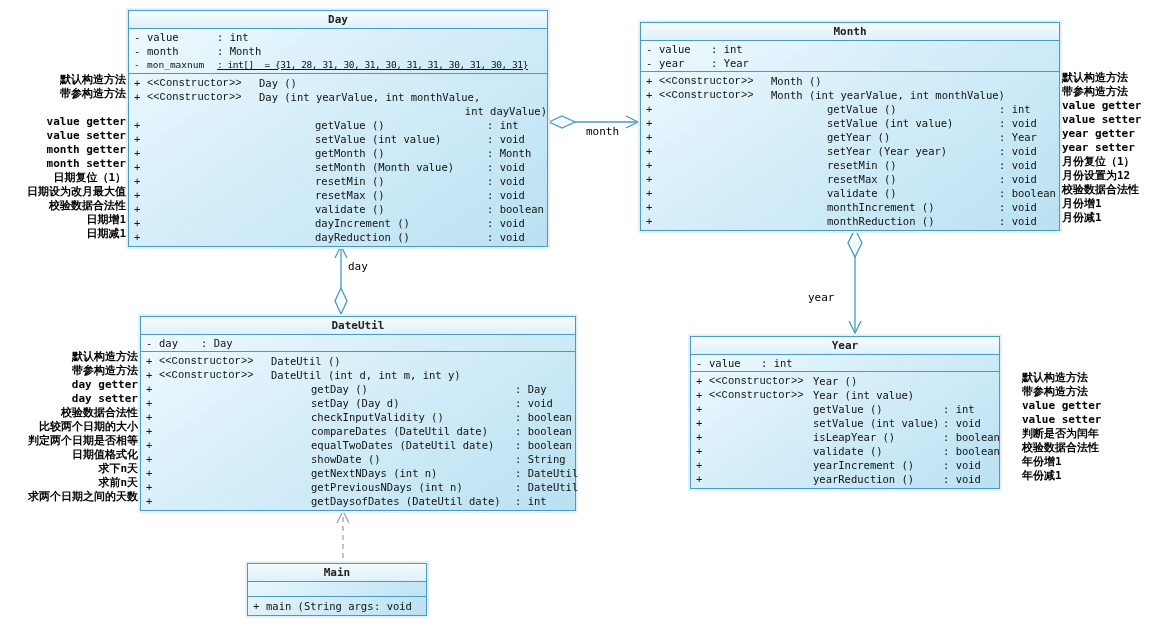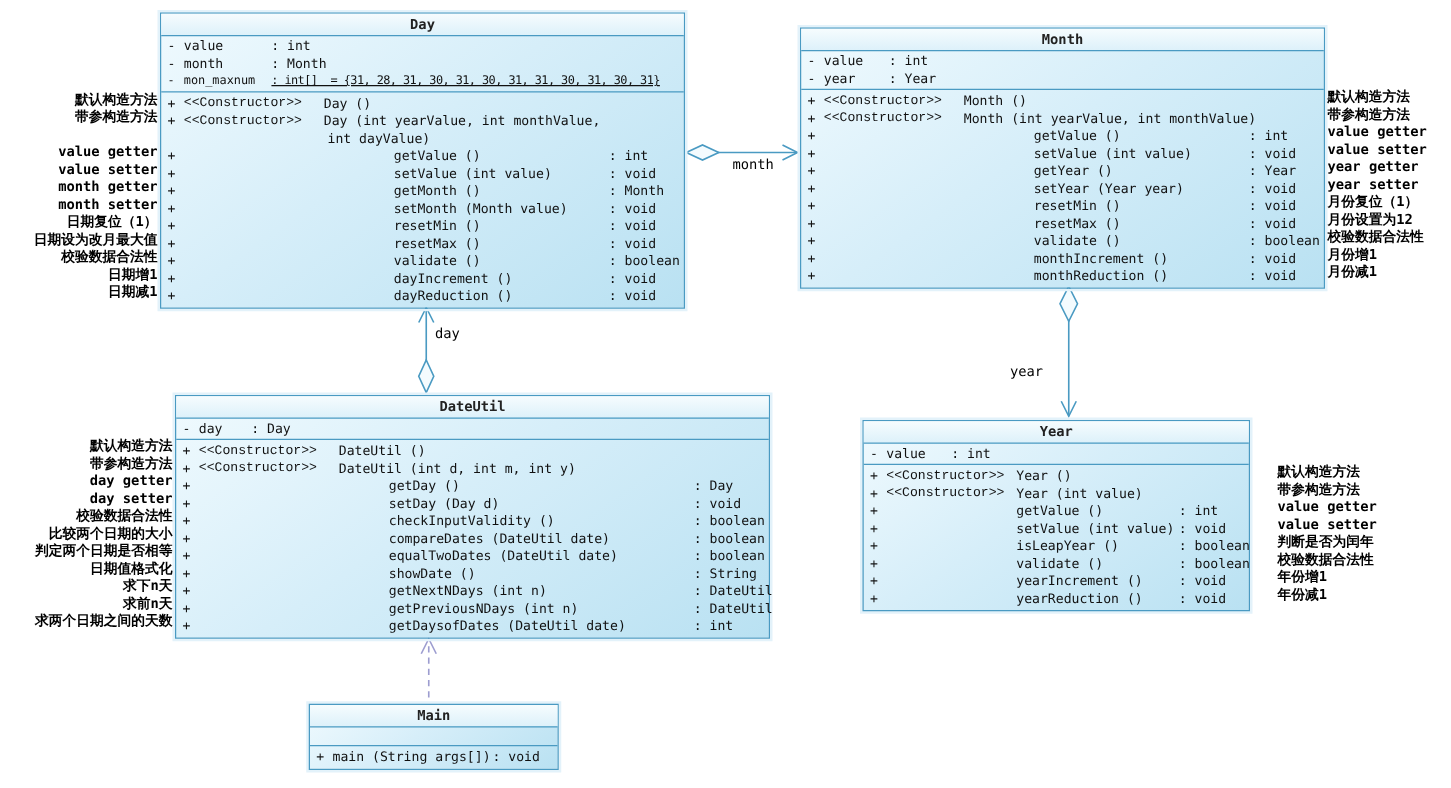--- a/index.html
+++ b/index.html
@@ -15,21 +15,21 @@
   .methods{padding:2px 0;}
   .arow,.mrow{display:flex;line-height:14px;font-size:10.5px;white-space:pre;}
   .arow .v,.mrow .v{width:18px;flex:none;padding-left:5px;box-sizing:border-box;}
   .arow .aname{width:var(--ncol,70px);flex:none;overflow:hidden;}
   .arow .atype{flex:1 1 auto;overflow:hidden;}
   .arow.squeeze{font-size:9.5px;}
   .arow.squeeze .atype{letter-spacing:-0.45px;text-decoration:underline;}
   .mrow .lead{width:var(--lead,112px);flex:none;overflow:hidden;font-family:Liberation Mono, monospace;}
   .mrow .sig{flex:1 1 auto;overflow:hidden;}
   .mrow.k-m .sig{padding-left:var(--mindent,56px);}
-  .mrow.k-w .sig{padding-left:3px;}
+  .mrow.k-w .sig{padding-left:3px;text-align:right;}
   .mrow.k-p .lead{width:0;}
   .mrow .type{margin-left:auto;width:var(--tcol,60px);flex:none;text-align:left;}
   .ann{position:absolute;font:bold 11px "DejaVu Sans Mono",monospace;line-height:14px;
        color:#000;white-space:pre;}
   .ann.right{text-align:right;}
   .conn-label{position:absolute;font:11px "DejaVu Sans Mono",monospace;color:#000;}
   #connectors{position:absolute;left:0;top:0;width:1161px;height:630px;pointer-events:none;}
 </style>
 </head>
 <body>
@@ -95,21 +95,21 @@
         <div class="mrow k-m"><span class="v">+</span><span class="lead"></span><span class="sig">getYear ()</span><span class="type">: Year</span></div>
         <div class="mrow k-m"><span class="v">+</span><span class="lead"></span><span class="sig">setYear (Year year)</span><span class="type">: void</span></div>
         <div class="mrow k-m"><span class="v">+</span><span class="lead"></span><span class="sig">resetMin ()</span><span class="type">: void</span></div>
         <div class="mrow k-m"><span class="v">+</span><span class="lead"></span><span class="sig">resetMax ()</span><span class="type">: void</span></div>
         <div class="mrow k-m"><span class="v">+</span><span class="lead"></span><span class="sig">validate ()</span><span class="type">: boolean</span></div>
         <div class="mrow k-m"><span class="v">+</span><span class="lead"></span><span class="sig">monthIncrement ()</span><span class="type">: void</span></div>
         <div class="mrow k-m"><span class="v">+</span><span class="lead"></span><span class="sig">monthReduction ()</span><span class="type">: void</span></div>
       </div>
   </div>
 
-  <div class="uml-box" style="left:140px;top:316px;width:476px;--ncol:42px;--tcol:60px;--mindent:40px;">
+  <div class="uml-box" style="left:140px;top:316px;width:436px;--ncol:42px;--tcol:60px;--mindent:40px;">
     <div class="uml-title">DateUtil</div>
     <div class="attrs">
         <div class="arow"><span class="v">-</span><span class="aname">day</span><span class="atype">: Day</span></div>
       </div>
     <div class="methods">
         <div class="mrow k-c"><span class="v">+</span><span class="lead">&lt;&lt;Constructor&gt;&gt;</span><span class="sig">DateUtil ()</span><span class="type" style="width: 0px;"></span></div>
         <div class="mrow k-c"><span class="v">+</span><span class="lead">&lt;&lt;Constructor&gt;&gt;</span><span class="sig">DateUtil (int d, int m, int y)</span><span class="type" style="width: 0px;"></span></div>
         <div class="mrow k-m"><span class="v">+</span><span class="lead"></span><span class="sig">getDay ()</span><span class="type">: Day</span></div>
         <div class="mrow k-m"><span class="v">+</span><span class="lead"></span><span class="sig">setDay (Day d)</span><span class="type">: void</span></div>
         <div class="mrow k-m"><span class="v">+</span><span class="lead"></span><span class="sig">checkInputValidity ()</span><span class="type">: boolean</span></div>
@@ -132,21 +132,21 @@
         <div class="mrow k-c"><span class="v">+</span><span class="lead">&lt;&lt;Constructor&gt;&gt;</span><span class="sig">Year (int value)</span><span class="type" style="width: 0px;"></span></div>
         <div class="mrow k-n"><span class="v">+</span><span class="lead"></span><span class="sig">getValue ()</span><span class="type">: int</span></div>
         <div class="mrow k-n"><span class="v">+</span><span class="lead"></span><span class="sig">setValue (int value)</span><span class="type">: void</span></div>
         <div class="mrow k-n"><span class="v">+</span><span class="lead"></span><span class="sig">isLeapYear ()</span><span class="type">: boolean</span></div>
         <div class="mrow k-n"><span class="v">+</span><span class="lead"></span><span class="sig">validate ()</span><span class="type">: boolean</span></div>
         <div class="mrow k-n"><span class="v">+</span><span class="lead"></span><span class="sig">yearIncrement ()</span><span class="type">: void</span></div>
         <div class="mrow k-n"><span class="v">+</span><span class="lead"></span><span class="sig">yearReduction ()</span><span class="type">: void</span></div>
       </div>
   </div>
 
-  <div class="uml-box" style="left:247px;top:563px;width:200px;--tcol:52px;">
+  <div class="uml-box" style="left:247px;top:563px;width:180px;--tcol:52px;">
     <div class="uml-title">Main</div>
     <div class="attrs"></div>
     <div class="methods">
         <div class="mrow k-p"><span class="v">+</span><span class="lead"></span><span class="sig">main (String args[])</span><span class="type">: void</span></div>
       </div>
   </div>
 
   <div class="ann right" style="left:0;top:73px;width:126px;"><div class="ann-line">默认构造方法</div><div class="ann-line">带参构造方法</div><div class="ann-line">&nbsp;</div><div class="ann-line">value getter</div><div class="ann-line">value setter</div><div class="ann-line">month getter</div><div class="ann-line">month setter</div><div class="ann-line">日期复位（1）</div><div class="ann-line">日期设为改月最大值</div><div class="ann-line">校验数据合法性</div><div class="ann-line">日期增1</div><div class="ann-line">日期减1</div></div>
   <div class="ann" style="left:1062px;top:71px;"><div class="ann-line">默认构造方法</div><div class="ann-line">带参构造方法</div><div class="ann-line">value getter</div><div class="ann-line">value setter</div><div class="ann-line">year getter</div><div class="ann-line">year setter</div><div class="ann-line">月份复位（1）</div><div class="ann-line">月份设置为12</div><div class="ann-line">校验数据合法性</div><div class="ann-line">月份增1</div><div class="ann-line">月份减1</div></div>
   <div class="ann right" style="left:0;top:350px;width:138px;"><div class="ann-line">默认构造方法</div><div class="ann-line">带参构造方法</div><div class="ann-line">day getter</div><div class="ann-line">day setter</div><div class="ann-line">校验数据合法性</div><div class="ann-line">比较两个日期的大小</div><div class="ann-line">判定两个日期是否相等</div><div class="ann-line">日期值格式化</div><div class="ann-line">求下n天</div><div class="ann-line">求前n天</div><div class="ann-line">求两个日期之间的天数</div></div>

